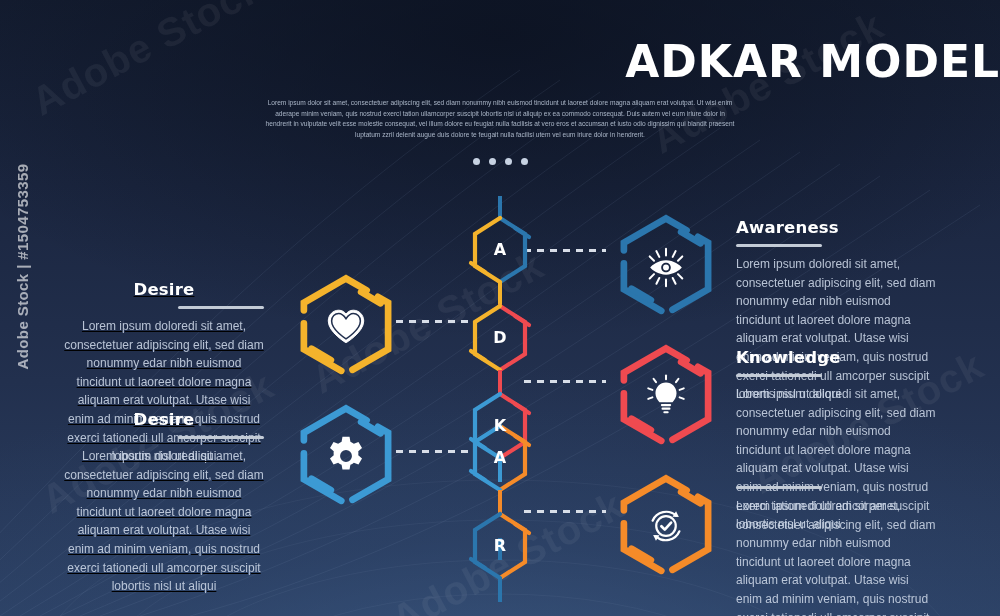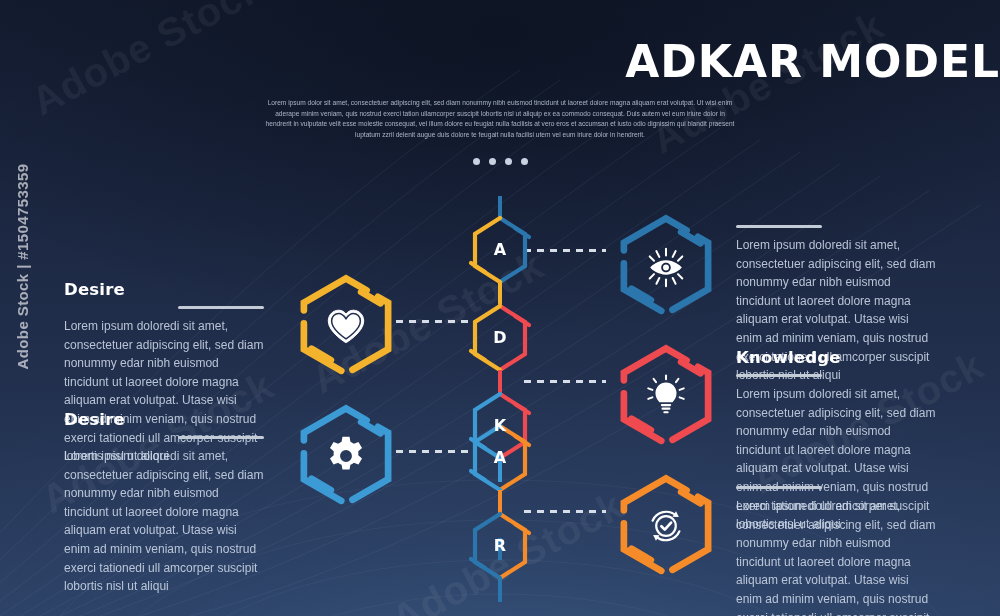--- a/index.html
+++ b/index.html
@@ -64,21 +64,21 @@
 
   
   .side{ position:absolute; z-index:6; }
   .side h3{
     font-size:16.5px; font-weight:800; color:#ffffff; letter-spacing:.2px;
     font-family:"DejaVu Sans","Liberation Sans",sans-serif;
   }
   .rule{ height:3px; width:86px; background:#c3cbd6; margin:7px 0 8px; border-radius:2px; }
   .side p{ font-size:12px; line-height:1.55; color:rgba(206,216,232,.88); }
 
-  .left  { text-align:left; }
+  .left  { text-align:center;text-decoration:underline; }
   .left .rule{ margin-left:auto; }
   .right { text-align:left; }
 
   .hexwrap{ position:absolute; z-index:6; }
   .dash{
     position:absolute; z-index:5; height:3px;
     background-image:linear-gradient(90deg,#d8dee8 0 7px, rgba(0,0,0,0) 7px 13px);
     background-size:13px 3px; background-repeat:repeat-x;
   }
 
@@ -160,20 +160,21 @@
         <line x1="24" y1="45" x2="24" y2="38"></line>
         <line x1="14" y1="42.5" x2="17" y2="36.5"></line>
         <line x1="34" y1="42.5" x2="31" y2="36.5"></line>
         <line x1="7" y1="37" x2="11.5" y2="32.5"></line>
         <line x1="41" y1="37" x2="36.5" y2="32.5"></line>
       </g>
     </svg>
   </div>
   <div class="dash" style="left:524px; top:249px; width:82px;"></div>
   <div class="side right" style="left:736px; top:218px; width:200px;">
+    <h3>Awareness</h3>
     <div class="rule"></div>
     <p>Lorem ipsum doloredi sit amet, consectetuer adipiscing elit, sed diam nonummy edar nibh euismod tincidunt ut laoreet dolore magna aliquam erat volutpat. Utase wisi enim ad minim veniam, quis nostrud exerci tationedi ull amcorper suscipit lobortis nisl ut aliqui</p>
   </div>
 
   <div class="hexwrap" style="left:292px; top:272px;">
     <svg width="108" height="108" viewBox="0 0 100 100">
       <g fill="none" stroke="#f4b32c" stroke-width="6.2" stroke-linecap="round">
         <path d="M50,6 L11,28.5 L11,71.5 L50,94 L89,71.5 L89,28.5 Z" stroke-dasharray="46 12 64 12 46 0" stroke-dashoffset="-6"></path>
         <path d="M64,18.5 L82,29"></path>
         <path d="M18,71 L36,81.5"></path>

